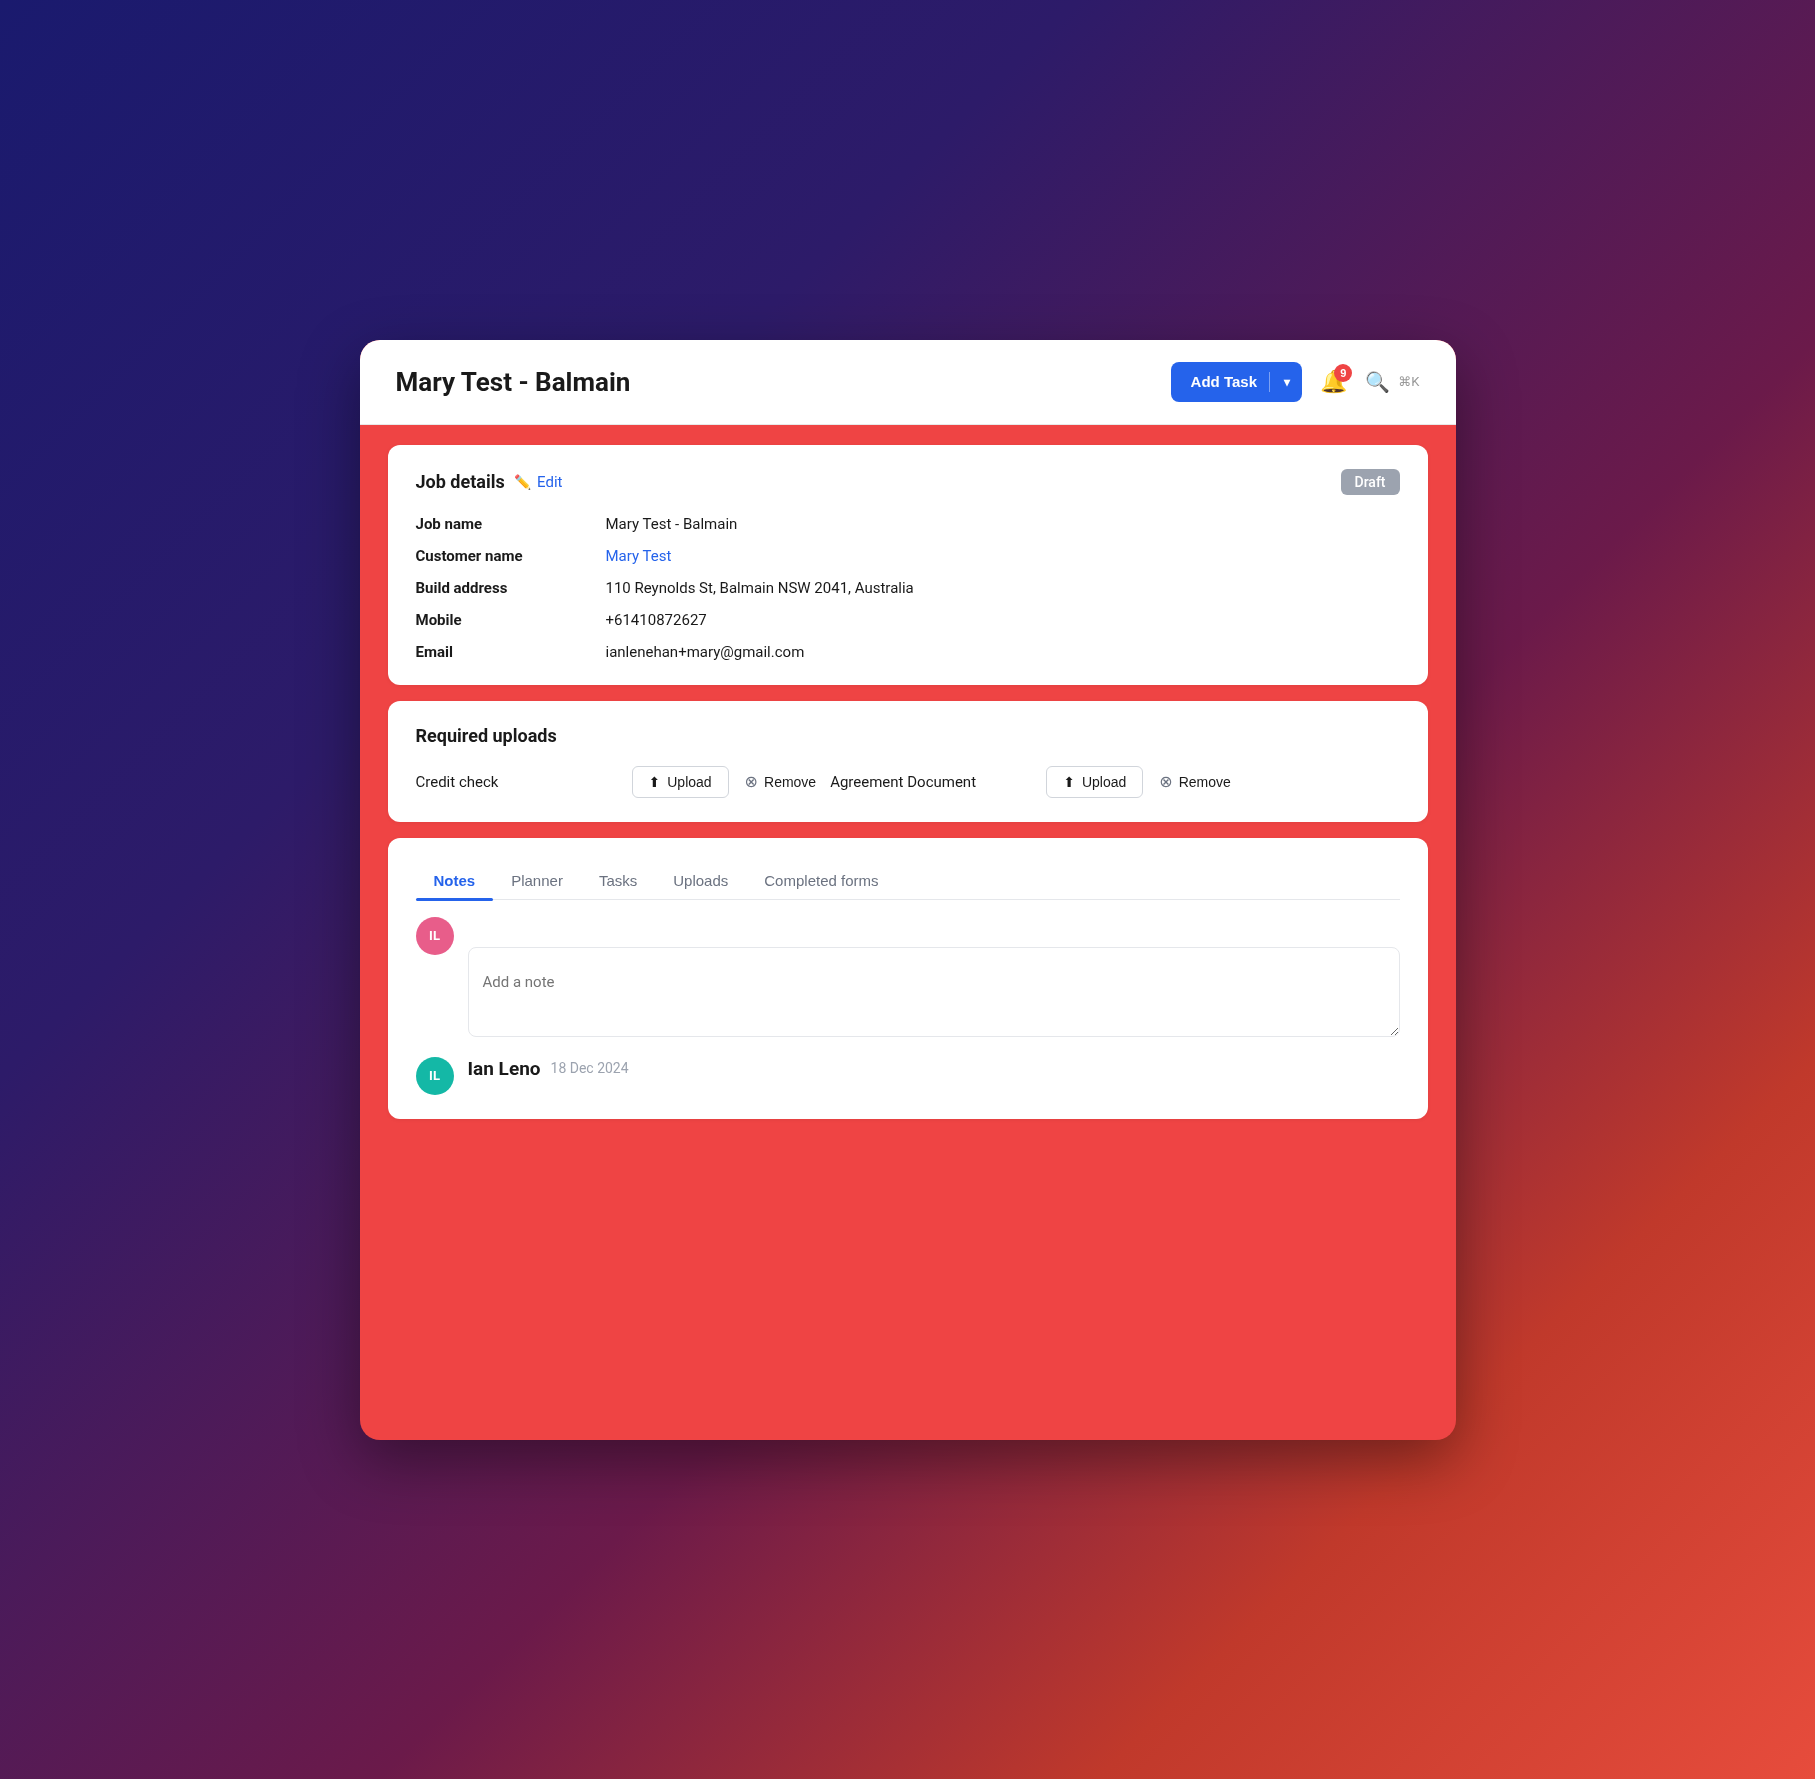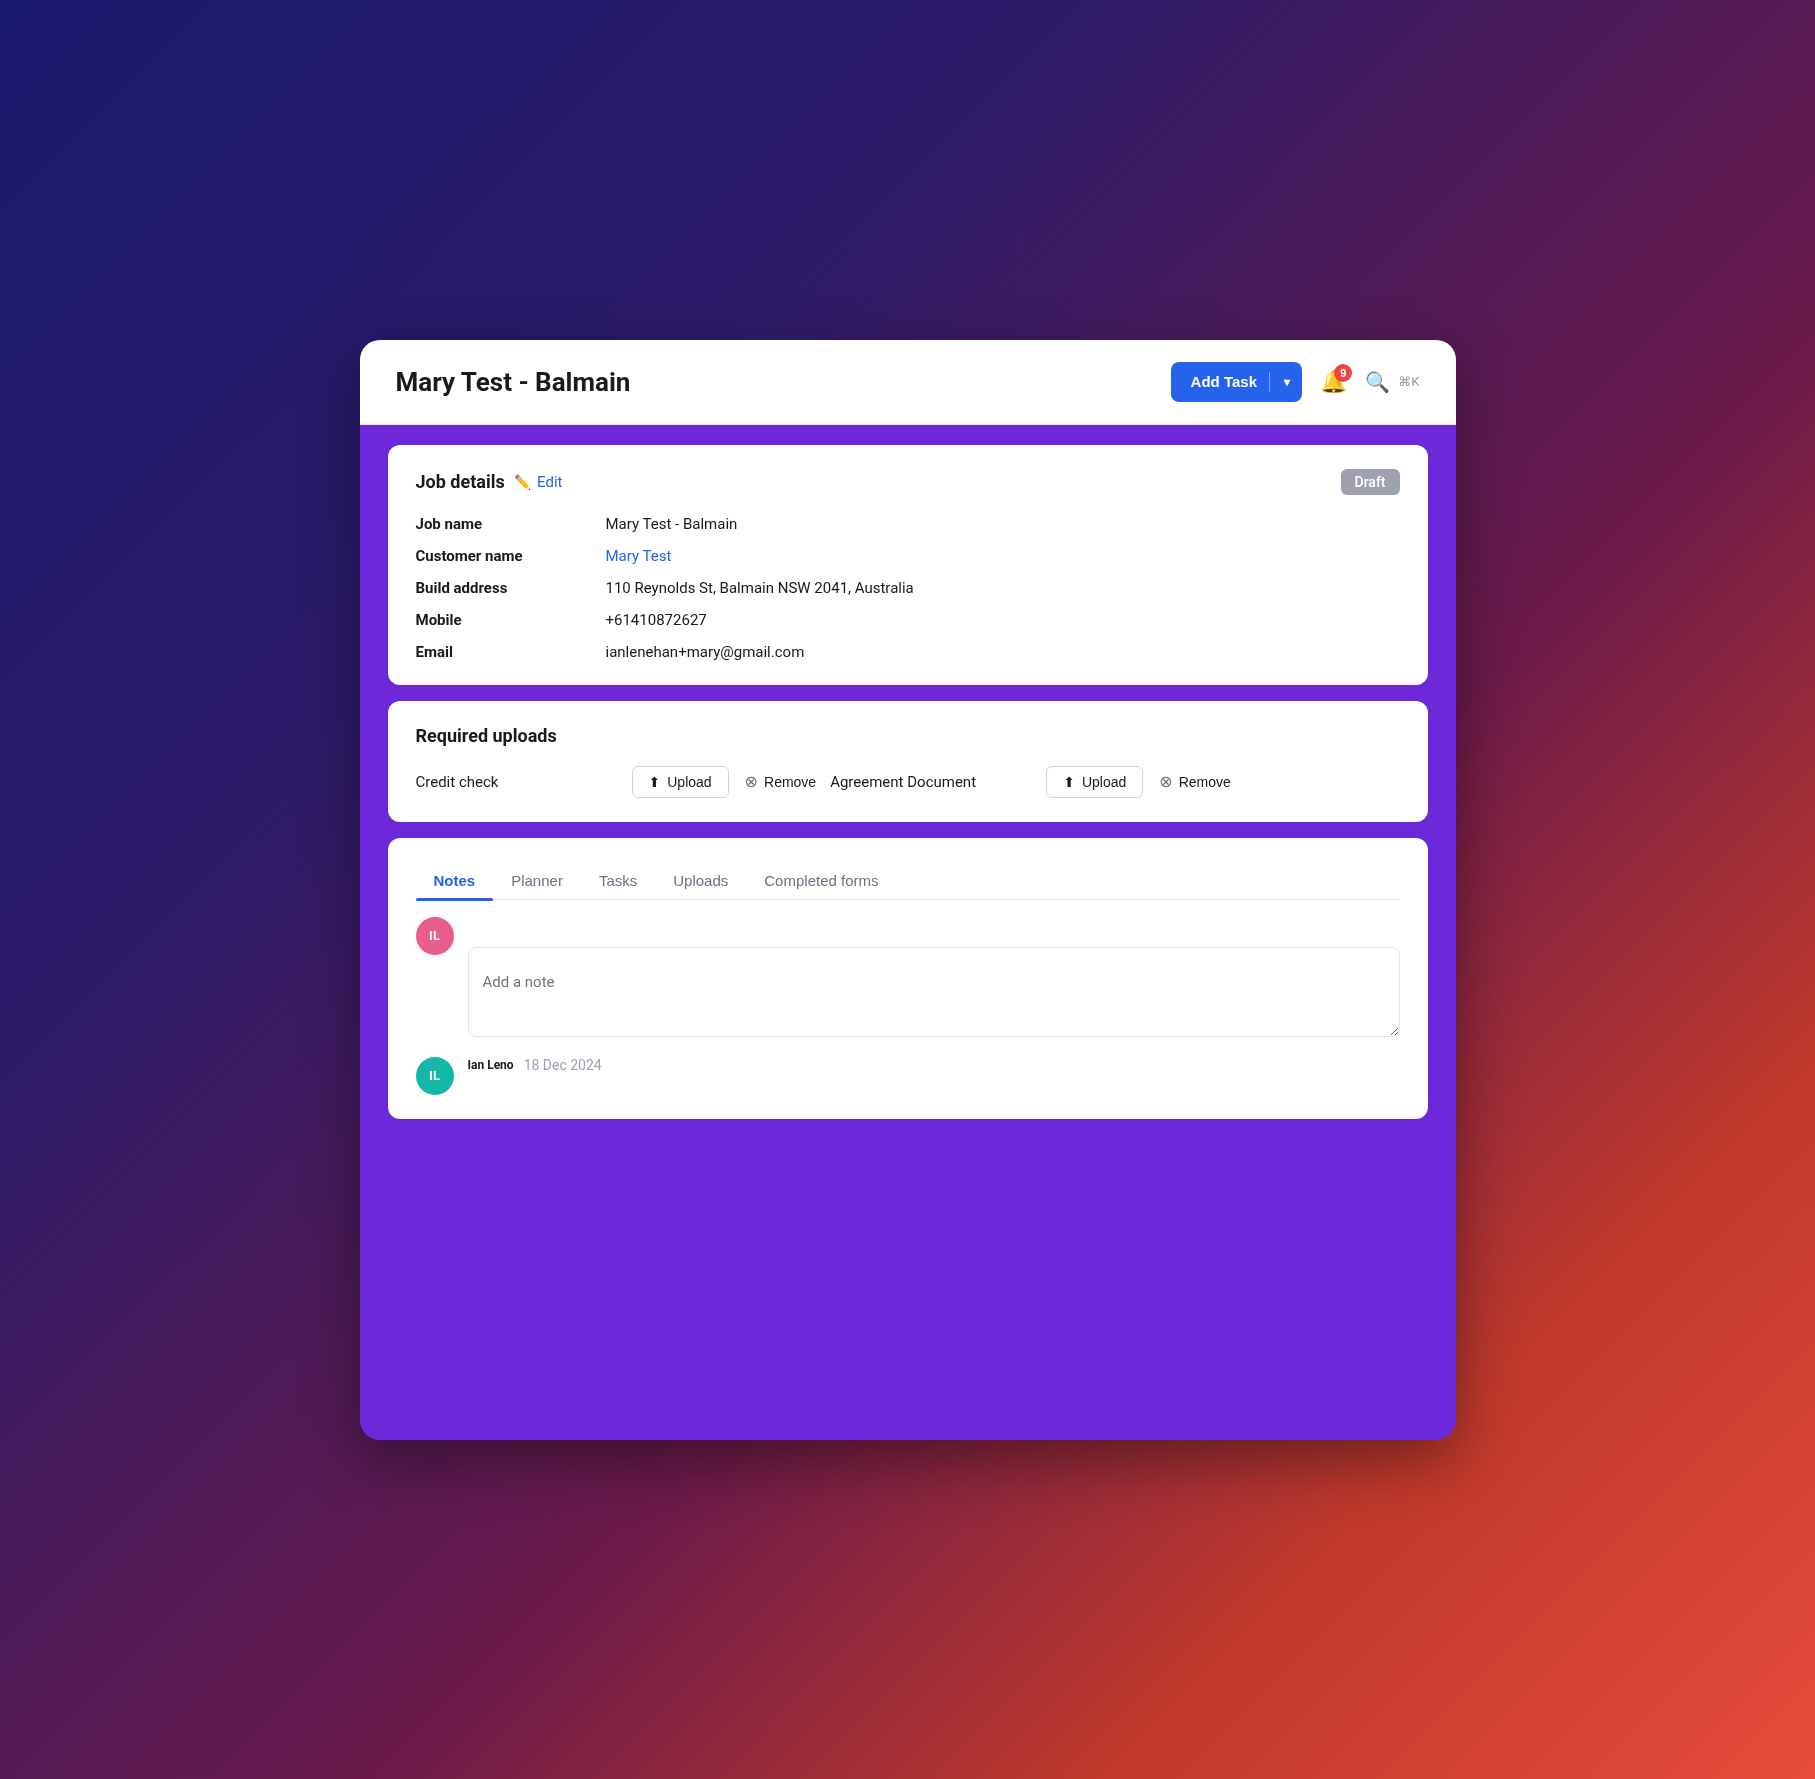--- a/index.html
+++ b/index.html
@@ -8,21 +8,21 @@
       width: 1815px;
       height: 1779px;
       background: linear-gradient(135deg, #1a1a6e 0%, #2d1b69 30%, #6b1a4a 60%, #c0392b 80%, #e74c3c 100%);
       display: flex;
       align-items: center;
       justify-content: center;
       font-family: -apple-system, BlinkMacSystemFont, 'Segoe UI', Roboto, sans-serif;
     }
 
     .main-card {
-      background: #6d28d9;
+      background: #ef4444;
       border-radius: 20px;
       width: 1096px;
       min-height: 1100px;
       overflow: hidden;
       box-shadow: 0 20px 60px rgba(0,0,0,0.4);
     }
 
     
     .header {
       background: white;
@@ -342,21 +342,21 @@
 
     .note-meta {
       display: flex;
       align-items: center;
       gap: 10px;
       margin-bottom: 6px;
     }
 
     .note-author {
       font-weight: 700;
-      font-size: 12px;
+      font-size: 19px;
       color: #1a1a1a;
     }
 
     .note-date {
       font-size: 14px;
       color: #9ca3af;
     }
 
     .note-text {
       font-size: 15px;

